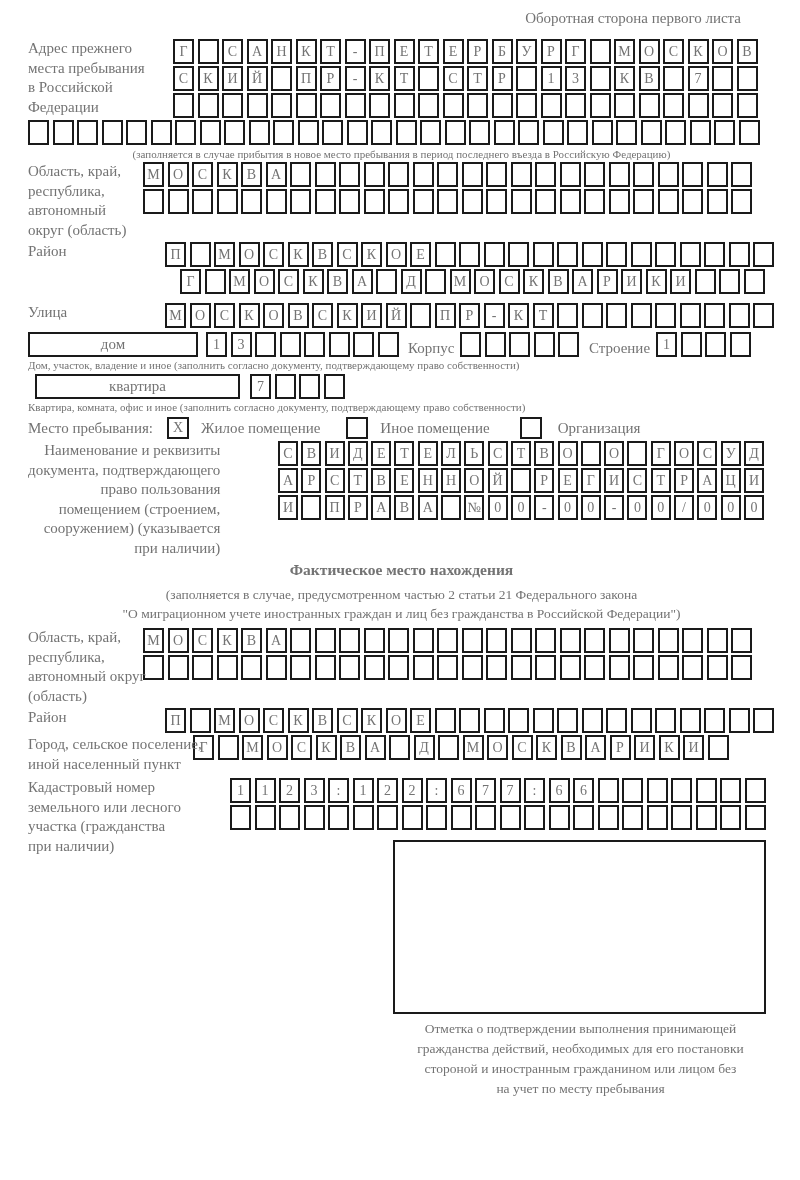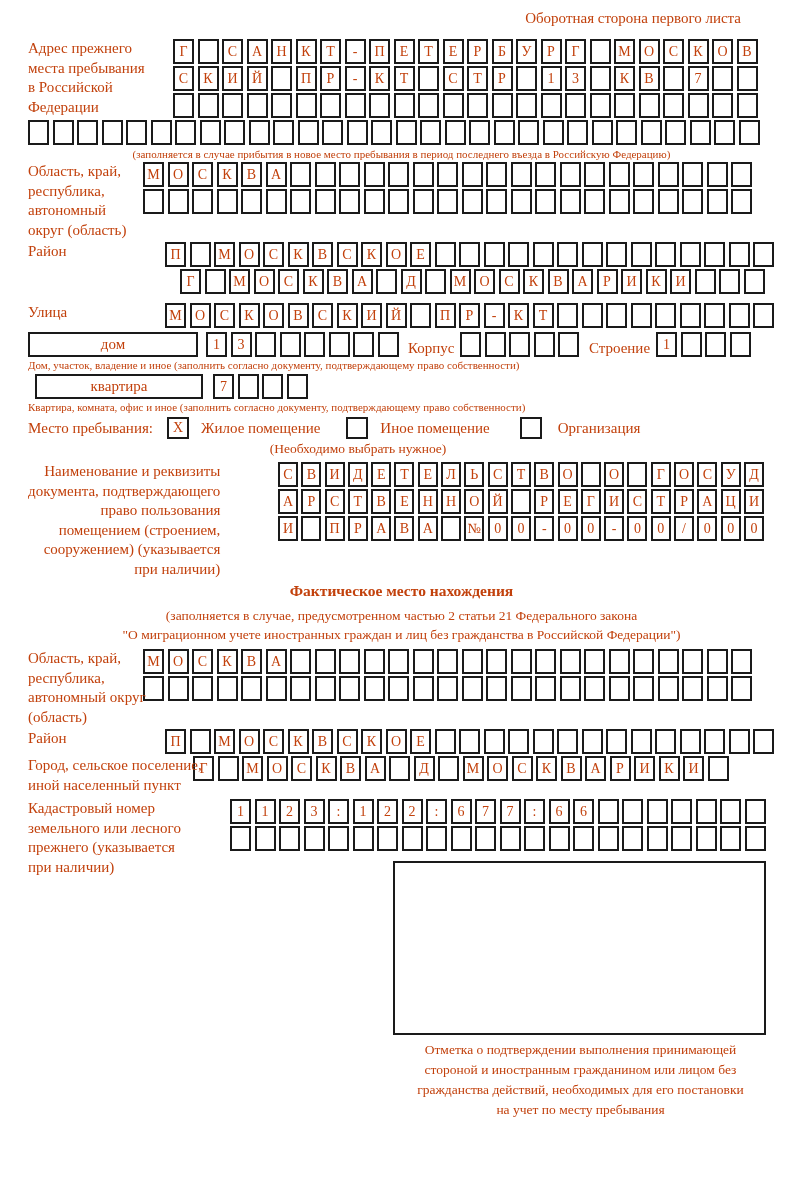--- a/index.html
+++ b/index.html
@@ -1,17 +1,17 @@
 <!DOCTYPE html>
 <html><head>
 <meta charset="utf-8">
 <style>
   html,body{margin:0;padding:0;background:#e8e8e8;}
   .page{
-    width:800px;height:1180px;background:#ffffff;color:#c2410c;
+    width:800px;height:1180px;background:#ffffff;color:#737373;
     font-family:"Liberation Serif","DejaVu Serif",serif;
     box-sizing:border-box;padding:10px 25px 0 28px;
     position:relative;overflow:hidden;margin:0 auto;
   }
   .hdr{ text-align:right;font-size:15px;padding-right:34px;margin-bottom:12px;}
   .b{font-weight:bold;}
   .center{text-align:center;}
   .caption{font-size:11px;margin-bottom:2px;}
   .title{font-size:16px;margin:2px 0 2px 0;}
   
@@ -42,21 +42,21 @@
   .mh40{min-height:40px;}
   .mh56{min-height:56px;}
   .mh116{min-height:116px;text-align:right;}
   
   .inline-row{display:flex;align-items:flex-end;margin-bottom:2px;font-size:15px;}
   .namebox{
     box-sizing:border-box;border:2px solid #1a1a1a;height:25px;flex:none;
     display:flex;align-items:center;justify-content:center;font-size:15px;
   }
   .box-dom{width:170px;margin-right:8px;}
-  .box-kv{width:168px;margin-left:7px;margin-right:10px;}
+  .box-kv{width:205px;margin-left:7px;margin-right:10px;}
   .inline-lbl{margin:2px 6px 0 6px;flex:none;}
   
   .stayrow{display:flex;align-items:center;font-size:15px;margin-bottom:2px;}
   .checkbox{
     box-sizing:border-box;width:22px;height:22px;border:2px solid #1a1a1a;flex:none;
     display:flex;align-items:center;justify-content:center;font-size:14px;
   }
   .note{font-size:13.5px;width:660px;text-align:center;margin-bottom:5px;}
   .fact-cap{font-size:13.5px;line-height:19px;}
   
@@ -403,21 +403,20 @@
 
   <div class="stayrow">
     <span>Место пребывания:</span>
     <span class="checkbox" style="margin-left:14px;">X</span>
     <span style="margin-left:12px;">Жилое помещение</span>
     <span class="checkbox" style="margin-left:26px;"></span>
     <span style="margin-left:12px;">Иное помещение</span>
     <span class="checkbox" style="margin-left:30px;"></span>
     <span style="margin-left:16px;">Организация</span>
   </div>
-  <div class="note">(Необходимо выбрать нужное)</div>
 
   <div class="field mh116 mb4">
     <div class="label">
       <span class="lbl-line">Наименование и реквизиты</span>
       <span class="lbl-line">документа, подтверждающего</span>
       <span class="lbl-line">право пользования</span>
       <span class="lbl-line">помещением (строением,</span>
       <span class="lbl-line">сооружением) (указывается</span>
       <span class="lbl-line">при наличии)</span>
     </div>
@@ -626,21 +625,21 @@
           <span class="cell">И</span>
           <span class="cell"></span>
         </div>
     </div>
   </div>
 
   <div class="field mh56 mb6">
     <div class="label">
       <span class="lbl-line">Кадастровый номер</span>
       <span class="lbl-line">земельного или лесного</span>
-      <span class="lbl-line">прежнего (указывается</span>
+      <span class="lbl-line">участка (гражданства</span>
       <span class="lbl-line">при наличии)</span>
     </div>
     <div class="cellscol off202">
       <div class="cellrow">
           <span class="cell">1</span>
           <span class="cell">1</span>
           <span class="cell">2</span>
           <span class="cell">3</span>
           <span class="cell">:</span>
           <span class="cell">1</span>
@@ -684,18 +683,18 @@
           <span class="cell"></span>
           <span class="cell"></span>
           <span class="cell"></span>
         </div>
     </div>
   </div>
 
   <div class="markbox"></div>
   <div class="markcap">
     <span class="lbl-line">Отметка о подтверждении выполнения принимающей</span>
+    <span class="lbl-line">гражданства действий, необходимых для его постановки</span>
     <span class="lbl-line">стороной и иностранным гражданином или лицом без</span>
-    <span class="lbl-line">гражданства действий, необходимых для его постановки</span>
     <span class="lbl-line">на учет по месту пребывания</span>
   </div>
 
 </div>
 
 </body></html>

